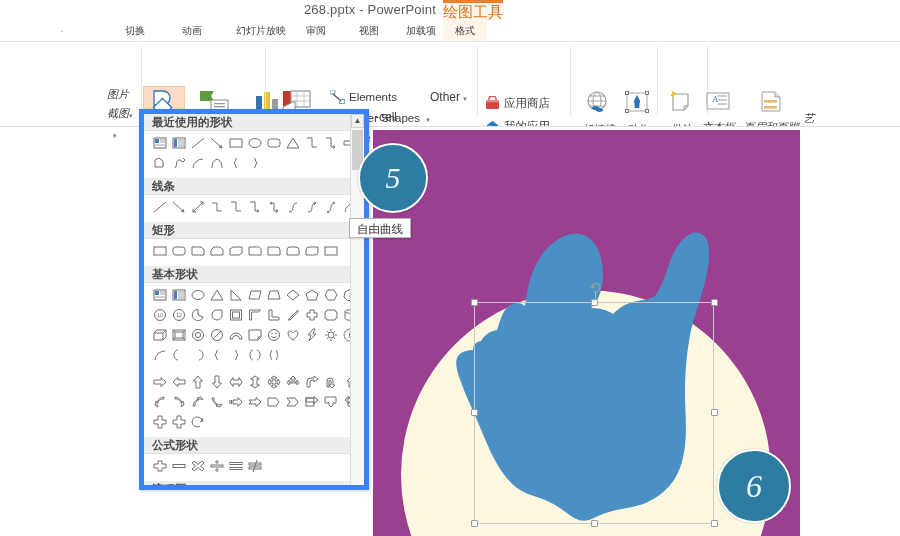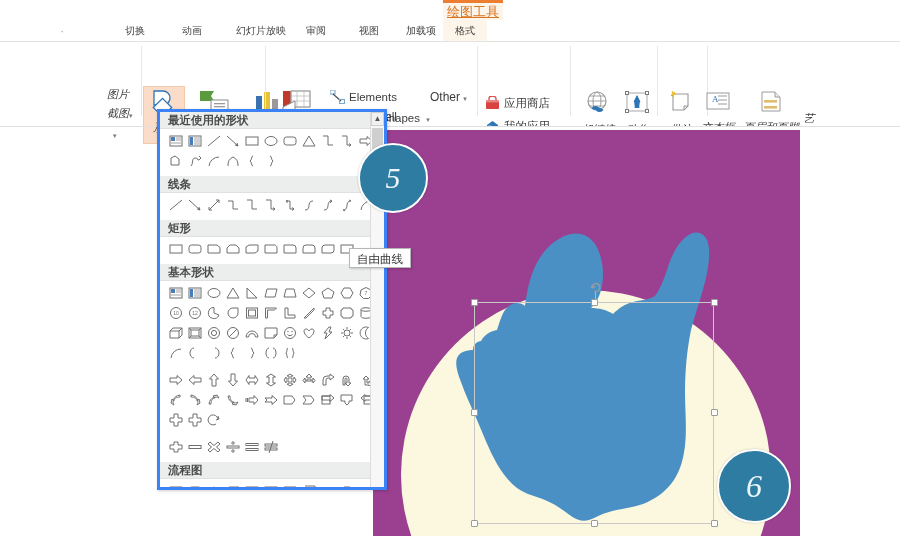--- a/index.html
+++ b/index.html
@@ -25,21 +25,21 @@
   .ctx-group{
     position:absolute; left:443px; top:0px; width:60px; height:20px;
     background:#fdf4ea;
   }
   .ctx-bar{
     position:absolute; left:443px; top:0px; width:60px; height:3px;
     background:#ed7d31;
   }
   .ctx-label{
     position:absolute; left:443px; top:3px; width:60px; text-align:center;
-    font-size:13px; color:#d9741f;text-decoration:underline;
+    font-size:15px; color:#d9741f;
   }
 
   
   .tabrow{
     position:absolute; left:0; top:20px; width:900px; height:22px;
     background:#ffffff;
   }
   .tab{
     position:absolute; top:2px; height:18px; line-height:18px;
     font-size:10px; color:#444; text-align:center; white-space:nowrap;
@@ -89,22 +89,22 @@
   }
   .smallrow .sico{
     display:inline-block; width:15px; height:14px; vertical-align:-3px; margin-right:4px;
   }
   .more-btn{
     position:absolute; left:430px; top:48px; font-size:12px; color:#3b3b3b;
   }
 
   
   .gallery{
-    position:absolute; left:157px; top:109px; width:230px; height:381px;
-    background:#ffffff; border:3px solid #3b82f6;
+    position:absolute; left:139px; top:109px; width:230px; height:381px;
+    background:#ffffff; border:5px solid #3b82f6;
     box-shadow:1px 1px 3px rgba(0,0,0,.2);
     overflow:hidden;
   }
   .gal-head{
     position:relative; height:17px; line-height:17px;
     background:#eceded; color:#4a4a4a; font-size:11.5px;
     padding-left:8px; font-weight:bold; border-bottom:1px solid #e0e0e0;
   }
   .gal-rows{ padding:3px 4px 4px 6px; background:#fff; }
   .gal-row{ height:20px; white-space:nowrap; }
@@ -125,21 +125,21 @@
   .gal-scroll .up{ top:0; }
   .gal-scroll .thumb{
     position:absolute; left:1px; top:16px; width:11px; height:40px; background:#cfcfcf;
   }
 
   
   .tooltip{
     position:absolute; left:349px; top:218px; height:20px; line-height:20px;
     padding:0 7px; background:#ffffff; border:1px solid #b6b6b6;
     font-size:11.5px; color:#333; white-space:nowrap;
-    box-shadow:1px 1px 2px rgba(0,0,0,.18); z-index:40;margin-top:30px;
+    box-shadow:1px 1px 2px rgba(0,0,0,.18); z-index:40;
   }
 
   
   .workspace{
     position:absolute; left:370px; top:127px; width:530px; height:409px;
     background:#ffffff; overflow:hidden;
   }
   .behind-text{
     position:absolute; left:375px; top:110px; font-size:12px; color:#444;
   }
@@ -194,20 +194,21 @@
   }
   #badge5{ left:358px; top:143px; width:70px; height:70px; font-size:30px; line-height:66px; }
   #badge6{ left:717px; top:449px; width:74px; height:74px; font-size:32px; line-height:70px; }
 </style>
 </head>
 <body>
 
 <div id="app">
 
   <div class="titlebar">
+    <div class="title-text">268.pptx - PowerPoint</div>
     <div class="ctx-group"></div>
     <div class="ctx-bar"></div>
     <div class="ctx-label">绘图工具</div>
   </div>
 
   <div class="tabrow" id="tabrow">
       <div class="tab dots" style="left: 55px; width: 14px;"><span>·</span></div>
       <div class="tab" style="left: 115px; width: 40px;"><span>切换</span></div>
       <div class="tab" style="left: 172px; width: 40px;"><span>动画</span></div>
       <div class="tab" style="left: 222px; width: 78px;"><span>幻灯片放映</span></div>
@@ -749,20 +750,21 @@
               </svg></span></div>
           <div class="gal-row"><span class="sh"><svg width="14" height="14" viewBox="0 0 14 14">
                 <path d="M5 1 h4 v4 h4 v4 H9 v4 H5 V9 H1 V5 h4 Z" stroke="#6f6f6f" stroke-width="1" fill="none"></path>
               </svg></span><span class="sh"><svg width="14" height="14" viewBox="0 0 14 14">
                 <path d="M5 1 h4 v4 h4 v4 H9 v4 H5 V9 H1 V5 h4 Z" stroke="#6f6f6f" stroke-width="1" fill="none"></path>
               </svg></span><span class="sh"><svg width="14" height="14" viewBox="0 0 14 14">
                 <path d="M11 6 A 5 5 0 1 0 9 11" stroke="#6f6f6f" stroke-width="1" fill="none"></path>
                 <path d="M11 3 l1 3 l-3 1" stroke="#6f6f6f" stroke-width="1" fill="none"></path>
               </svg></span></div>
         </div>
+        <div class="gal-head">公式形状</div>
         <div class="gal-rows">
           <div class="gal-row"><span class="sh"><svg width="14" height="14" viewBox="0 0 14 14">
                 <path d="M5 2 h4 v3 h4 v4 H9 v3 H5 V9 H1 V5 h4 Z" stroke="#6f6f6f" stroke-width="1" fill="none"></path>
               </svg></span><span class="sh"><svg width="14" height="14" viewBox="0 0 14 14">
                 <rect x="1" y="5.5" width="12" height="3" stroke="#6f6f6f" stroke-width="1" fill="none"></rect>
               </svg></span><span class="sh"><svg width="14" height="14" viewBox="0 0 14 14">
                 <path d="M3 2 l4 3.5 L11 2 l2 2 l-3.5 3 L13 10 l-2 2 l-4 -3.5 L3 12 l-2 -2 l3.5 -3 L1 4 Z" stroke="#6f6f6f" stroke-width="1" fill="none"></path>
               </svg></span><span class="sh"><svg width="14" height="14" viewBox="0 0 14 14">
                 <rect x="1" y="6" width="12" height="2" stroke="#6f6f6f" stroke-width="1" fill="none"></rect>
                 <circle cx="7" cy="3" r="1.2" stroke="#6f6f6f" stroke-width="1" fill="none"></circle>

